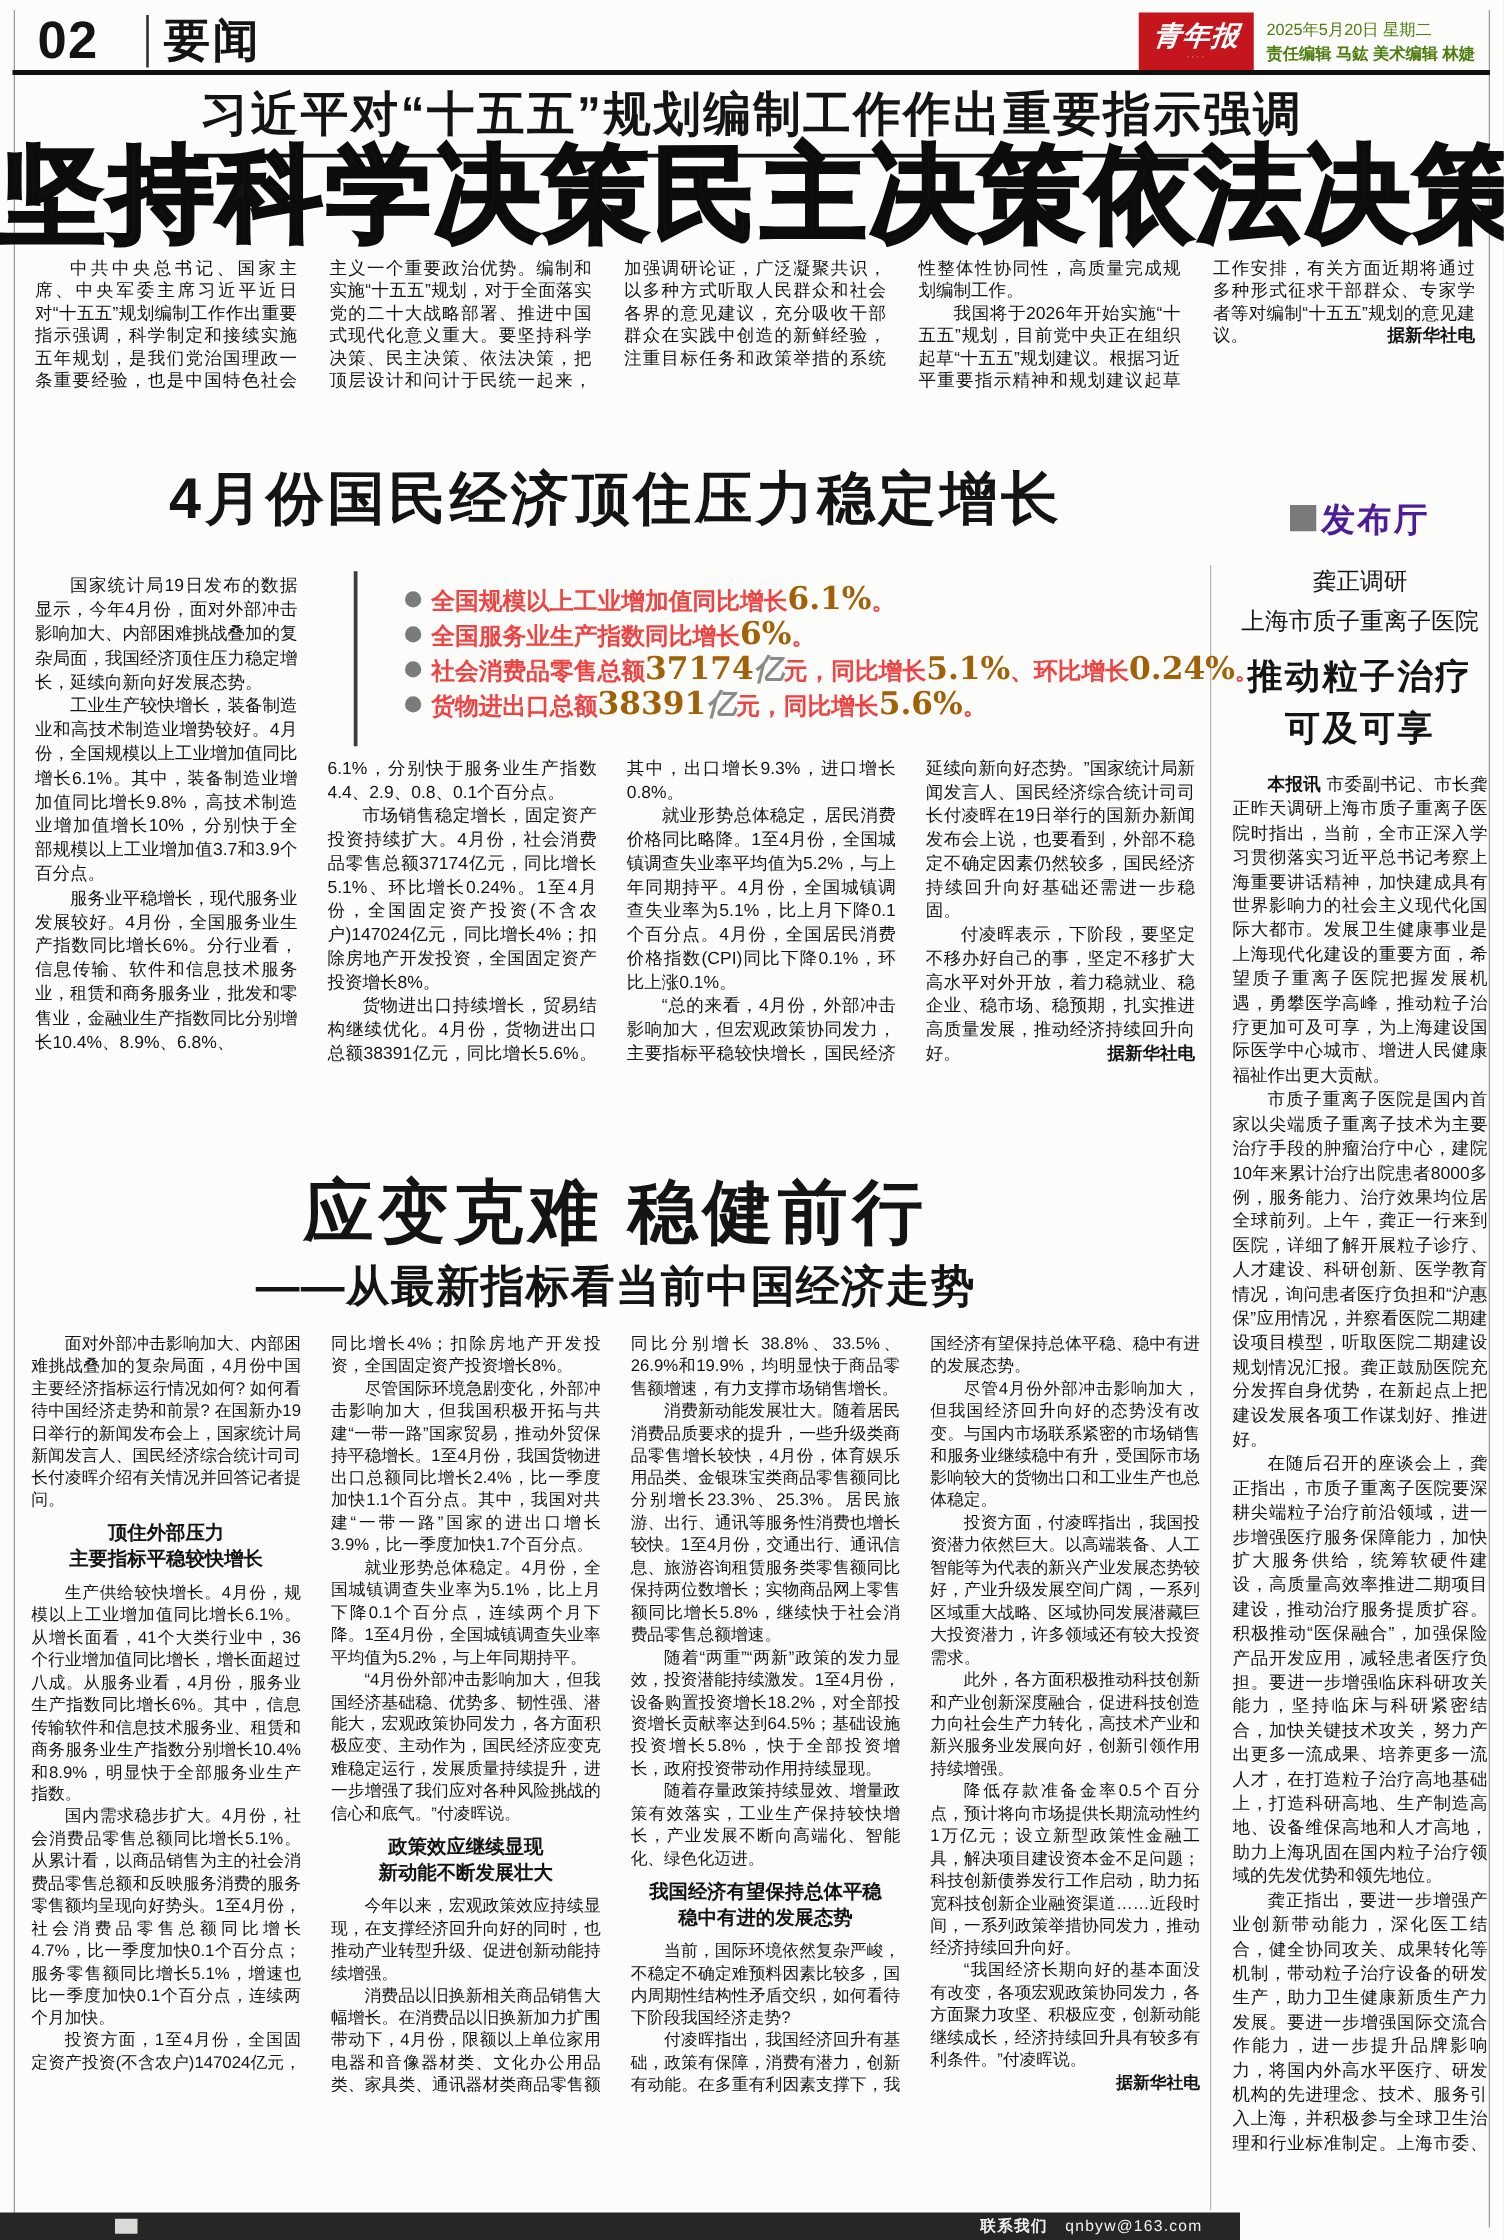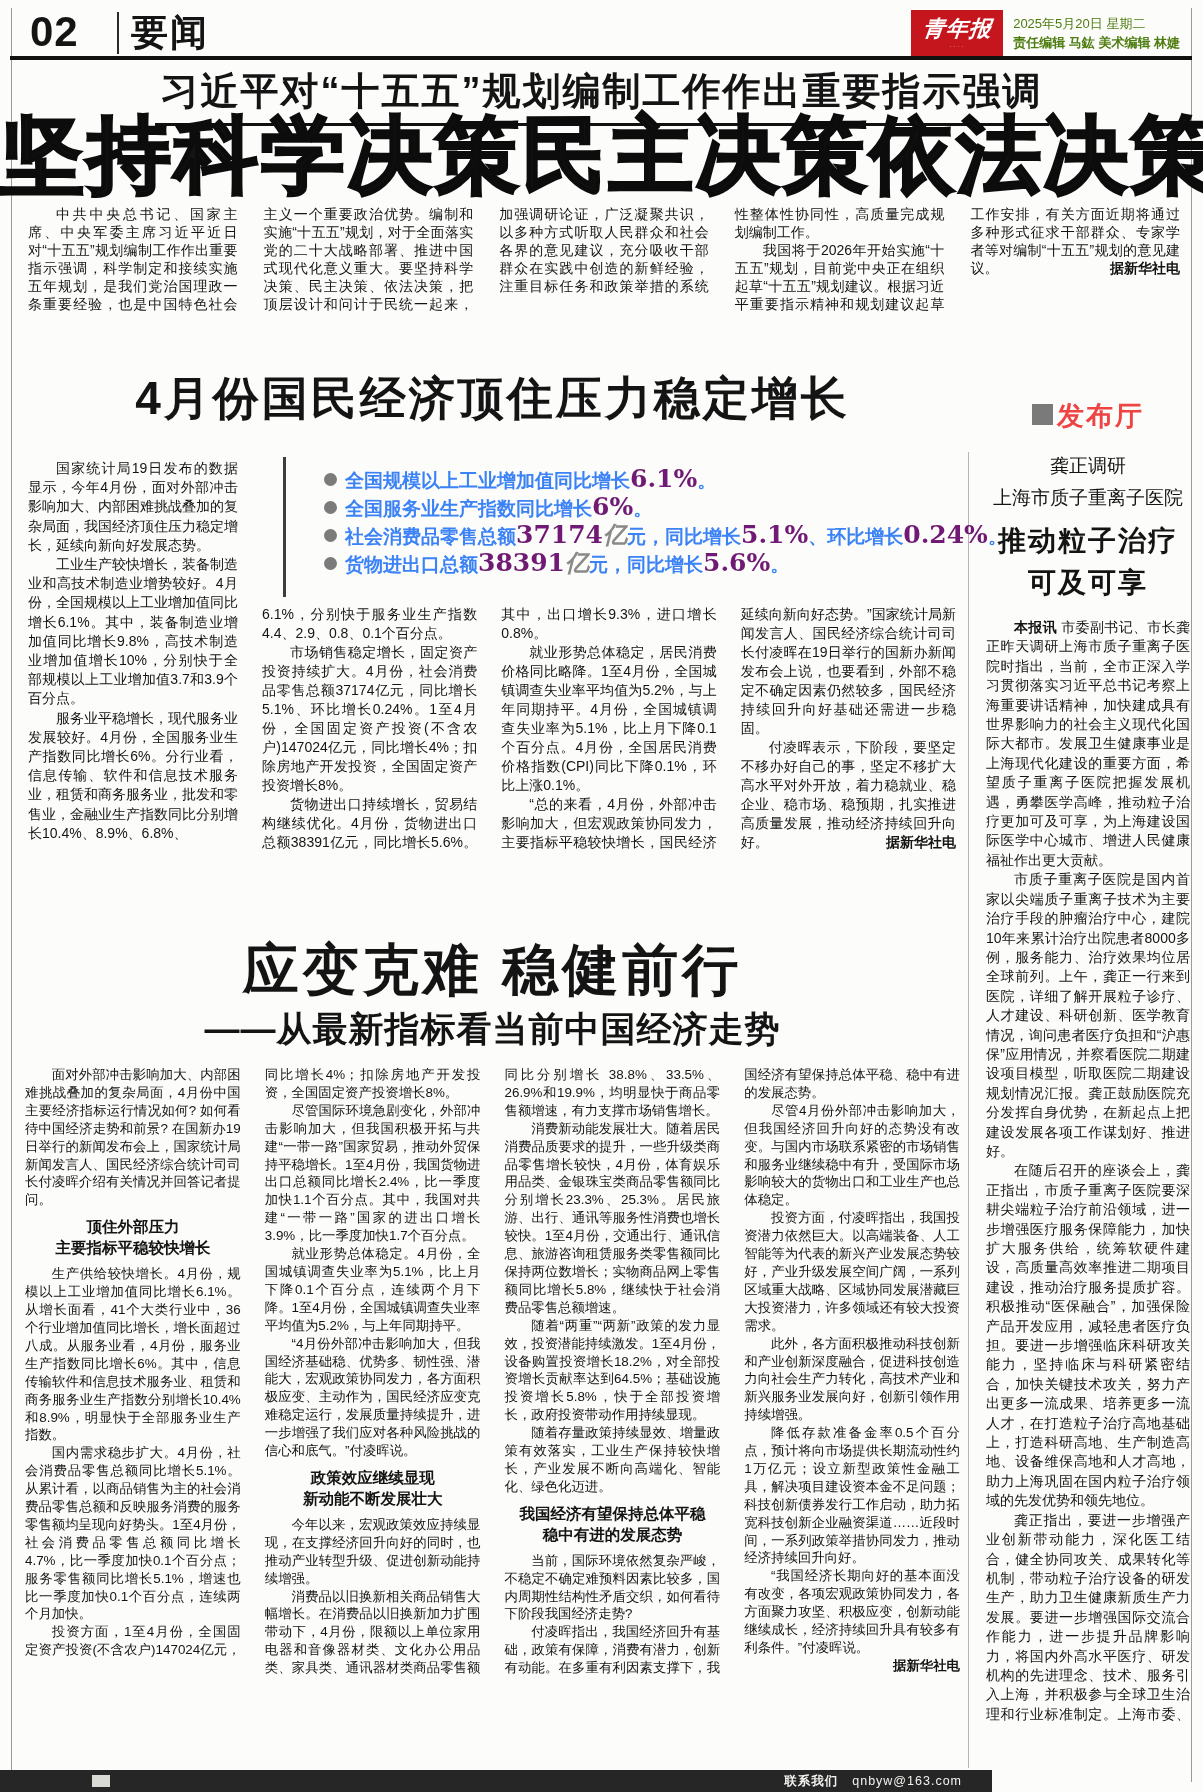--- a/index.html
+++ b/index.html
@@ -40,22 +40,22 @@
   .a2-headline{position:absolute;left:25px;top:368px;width:935px;text-align:center;
                font-size:46px;font-weight:700;letter-spacing:3px;}
   .a2-body{position:absolute;left:25px;top:455px;width:935px;height:452px;}
   .a2-col1{position:absolute;left:3px;top:4px;width:210px;height:446px;overflow:hidden;
            font-size:14px;line-height:19.2px;text-align:justify;}
   .a2-highlights{position:absolute;left:258px;top:2px;width:672px;height:140px;
                  border-left:3px solid #3d3d3d;padding:8px 0 0 38px;box-sizing:border-box;}
   .hl-row{display:flex;align-items:baseline;height:28px;line-height:28px;white-space:nowrap;}
   .hl-dot{width:13px;height:13px;border-radius:50%;background:#7b7b7b;margin-right:8px;
           align-self:center;flex:0 0 13px;}
-  .hl-cn{font-size:19px;font-weight:700;color:#3b82f6;}
-  .hl-num{font-size:25px;font-weight:700;color:#701a75;font-family:"DejaVu Serif","Liberation Serif",serif;}
+  .hl-cn{font-size:19px;font-weight:700;color:#ef4444;}
+  .hl-num{font-size:25px;font-weight:700;color:#a16207;font-family:"DejaVu Serif","Liberation Serif",serif;}
   .hl-yi{font-size:24px;font-weight:700;font-style:italic;color:#8a8a8a;}
   .a2-rest{position:absolute;left:237px;top:150px;width:694px;height:298px;overflow:hidden;
            column-count:3;column-gap:24px;font-size:14px;line-height:19px;text-align:justify;}
 
   
   .a3-headline{position:absolute;left:25px;top:933px;width:935px;text-align:center;
                font-size:56px;font-weight:800;letter-spacing:4px;}
   .a3-subtitle{position:absolute;left:25px;top:1006px;width:935px;text-align:center;
                font-size:35px;font-weight:600;letter-spacing:1px;}
   .a3-body{position:absolute;left:25px;top:1066px;width:935px;height:700px;overflow:hidden;
@@ -64,21 +64,21 @@
   
   .par{margin:0;text-indent:2em;}
   .par.noindent{text-indent:0;}
   .par .lead{font-weight:700;}
   .par .tail{font-weight:700;float:right;}
   .subhead{margin:7px 0;text-align:center;text-indent:0;font-size:15.5px;font-weight:700;
            line-height:21px;}
 
   
   .sidebar{position:absolute;left:986px;top:398px;width:204px;}
-  .sb-tag{ text-align:center;font-size:27px;font-weight:700;color:#ef4444;
+  .sb-tag{ text-align:center;font-size:27px;font-weight:700;color:#4c1d95;
            font-family:"Liberation Serif","DejaVu Serif",serif;letter-spacing:2px;}
   .sb-tag .sq{display:inline-block;width:21px;height:21px;background:#7a7a7a;margin-right:4px;
               vertical-align:baseline;}
   .sb-kicker{margin-top:16px;text-align:center;font-size:19px;line-height:32px;color:#151515;}
   .sb-headline{margin-top:6px;text-align:center;font-size:28px;font-weight:800;line-height:42px;
                letter-spacing:2px;}
   .sb-body{margin-top:14px;height:1108px;overflow:hidden;font-size:14px;line-height:19.4px;
            text-align:justify;}
 
   

